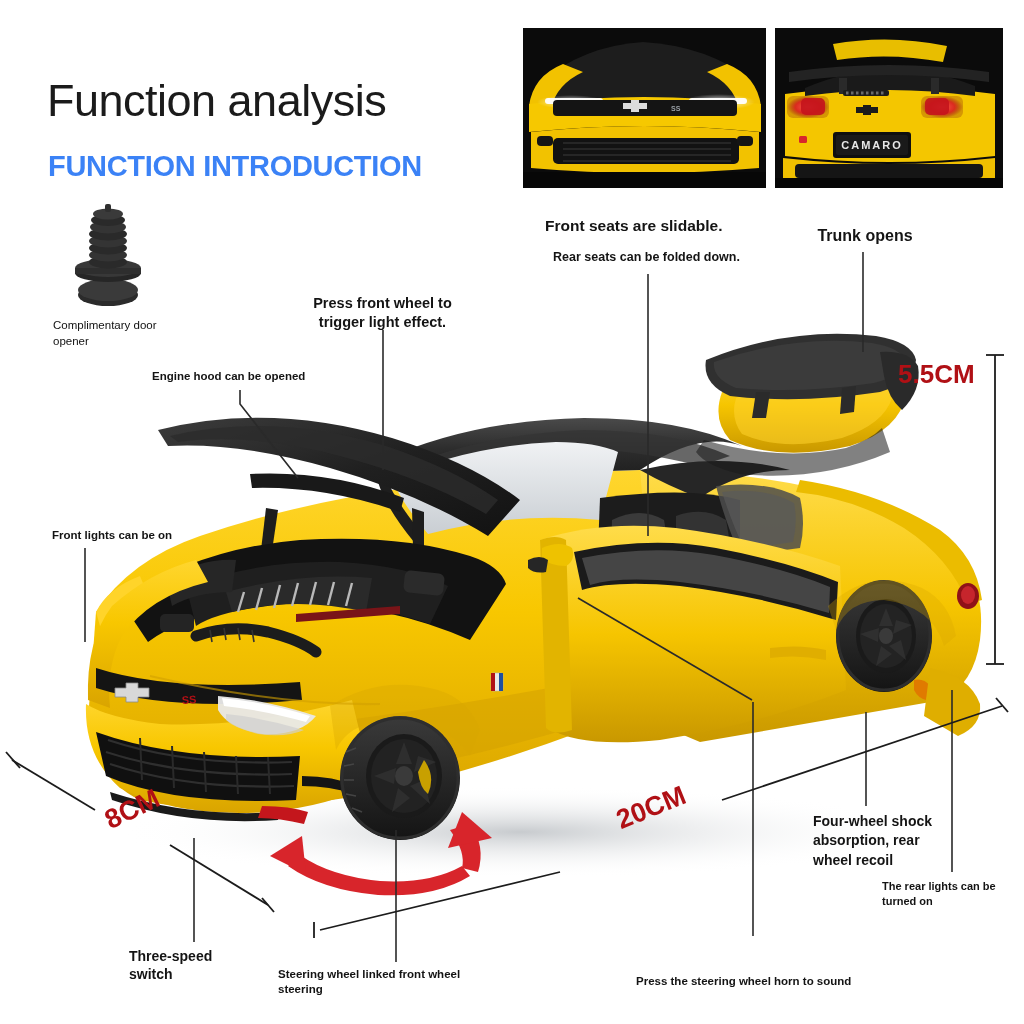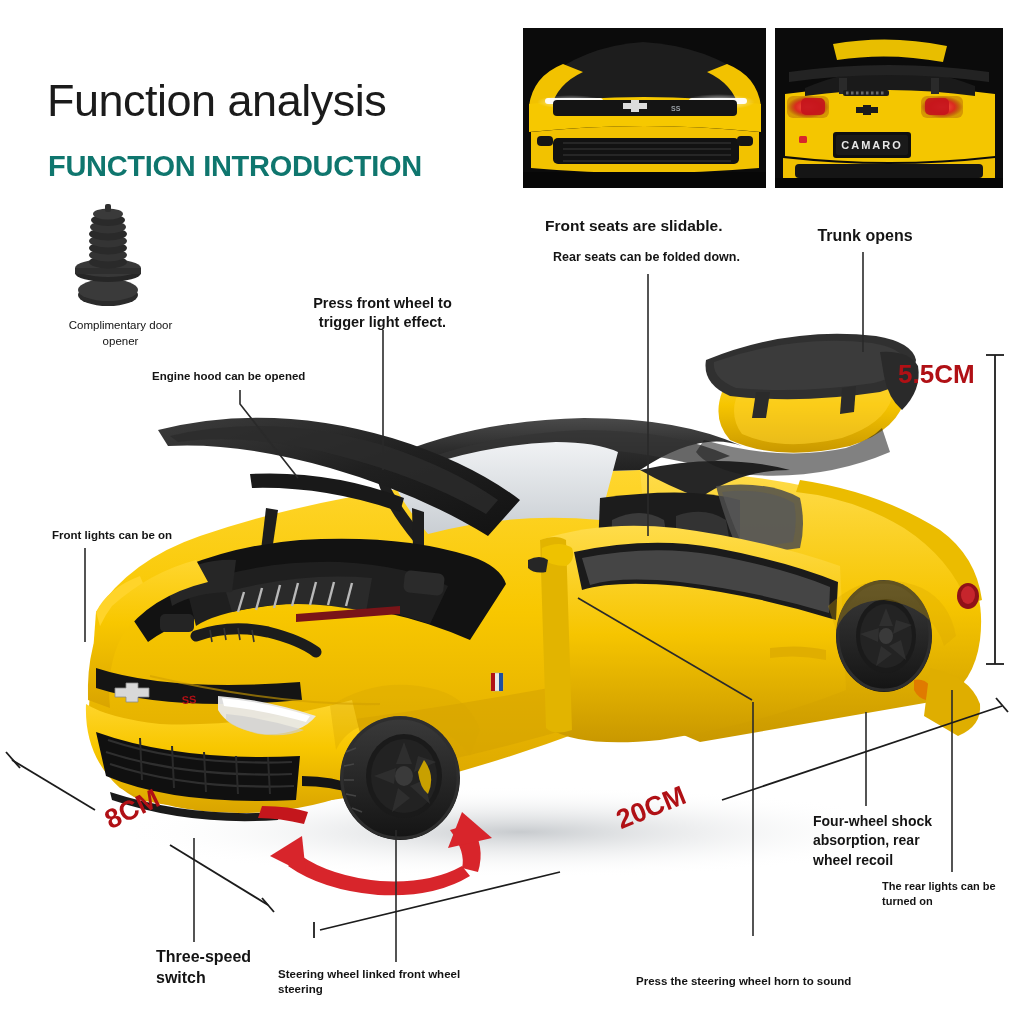--- a/index.html
+++ b/index.html
@@ -13,48 +13,48 @@
   #stage{position:absolute;left:0;top:0;width:1024px;height:1024px;padding-left:44px;}
 
   
   .title{
     position:absolute;left:47px;top:75px;
     font-size:45px;font-weight:400;color:#1b1b1b;
     letter-spacing:-.5px;white-space:nowrap;
   }
   .subtitle{
     position:absolute;left:48px;top:150px;
-    font-size:29px;font-weight:700;color:#0f766e;
+    font-size:29px;font-weight:700;color:#3b82f6;
     letter-spacing:-.3px;white-space:nowrap;
   }
 
   
   .inset{position:absolute;background:#3b82f6;overflow:hidden;}
   #inset-front{left:523px;top:28px;width:243px;height:160px;}
   #inset-rear{left:775px;top:28px;width:228px;height:160px;}
 
   
   .acc-label{
     position:absolute;left:53px;top:318px;width:135px;
-    font-size:11.5px;font-weight:400;color:#111;line-height:1.35;text-align:center;
+    font-size:11.5px;font-weight:400;color:#111;line-height:1.35;
   }
 
   
   .ann{position:absolute;color:#141414;line-height:1.3;}
 
   #ann-seats     {left:545px;top:216px;width:210px;font-size:15.5px;font-weight:700;}
   #ann-rearseats {left:534px;top:249px;width:225px;font-size:12.5px;font-weight:700;text-align:center;}
   #ann-trunk     {left:795px;top:226px;width:140px;font-size:16px;font-weight:700;text-align:center;}
   #ann-wheel     {left:295px;top:294px;width:175px;font-size:14.5px;font-weight:700;text-align:center;}
   #ann-hood      {left:152px;top:369px;width:175px;font-size:11.5px;font-weight:700;}
   #ann-frontlight{left:16px;top:528px;width:140px;font-size:11.5px;font-weight:700;margin-left:36px;}
   #ann-shock     {left:813px;top:812px;width:130px;font-size:14px;font-weight:700;line-height:1.38;}
   #ann-rearlight {left:882px;top:879px;width:125px;font-size:11px;font-weight:700;line-height:1.35;}
   #ann-horn      {left:636px;top:942px;width:230px;font-size:11.5px;font-weight:700;margin-top:32px;}
-  #ann-switch    {left:156px;top:947px;width:120px;font-size:16px;font-weight:700;}
+  #ann-switch    {left:129px;top:947px;width:120px;font-size:14px;font-weight:700;}
   #ann-steering  {left:278px;top:967px;width:230px;font-size:11.5px;font-weight:700;}
 
   
   .svgline{position:absolute;left:0;top:0;width:1024px;height:1024px;pointer-events:none;}
 
   
   .dim{
     position:absolute;color:#B01015;font-weight:700;
     white-space:nowrap;font-family:"Liberation Sans", sans-serif;
   }

